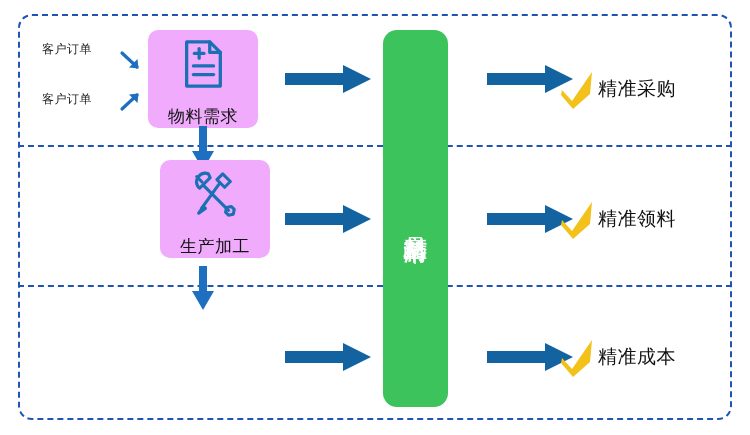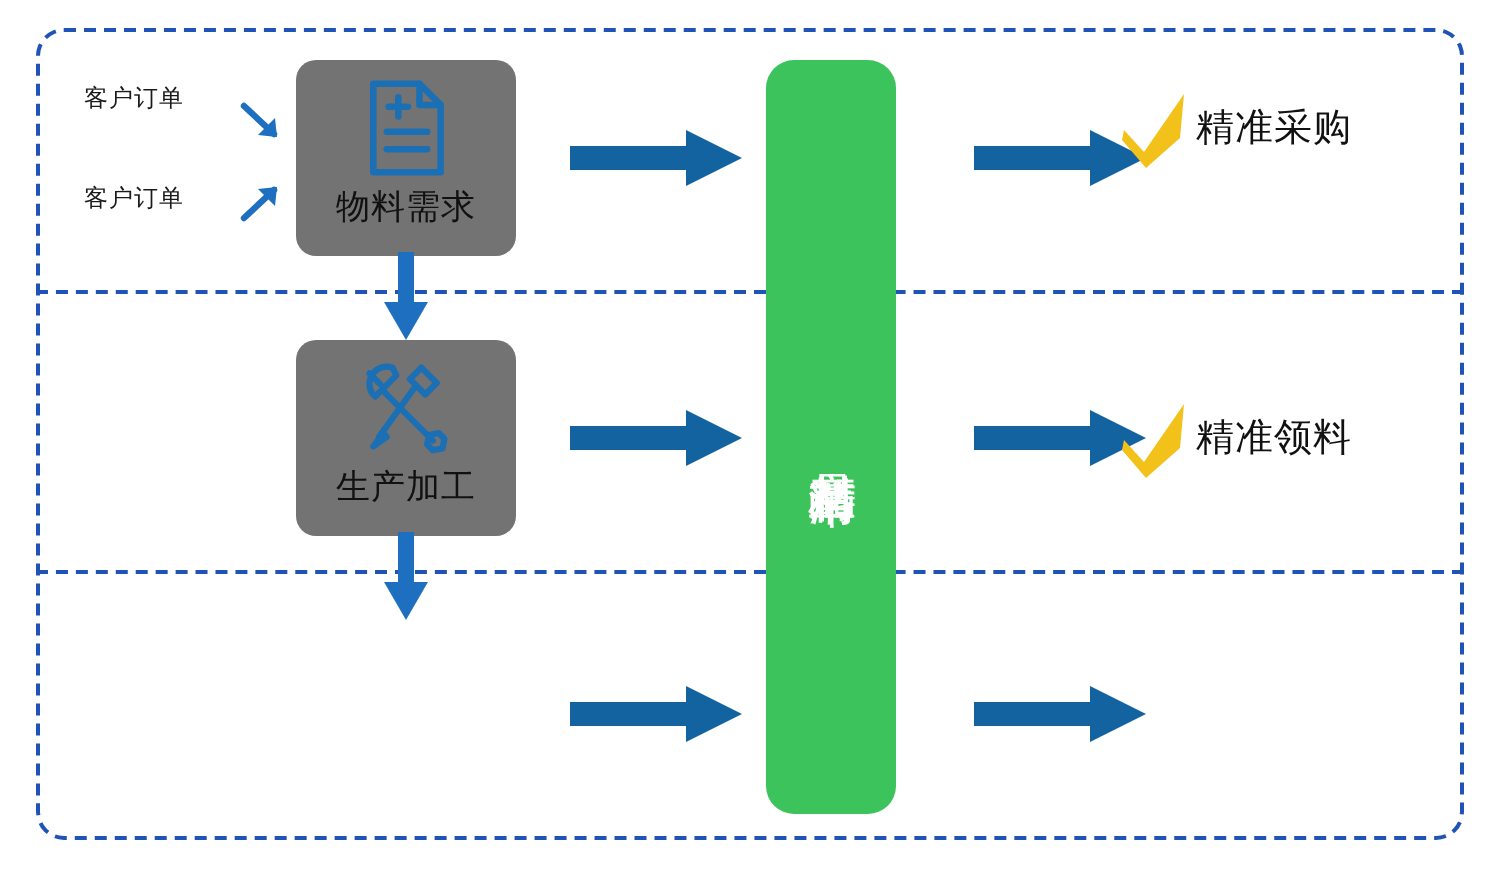--- a/index.html
+++ b/index.html
@@ -59,31 +59,31 @@
   }
   .mini-arrow.a1 { left: 118px; top: 48px; }
   .mini-arrow.a2 { left: 118px; top: 88px; }
 
   
   .proc-box {
     position: absolute;
     left: 148px;
     width: 110px;
     height: 98px;
-    background: #737373;
+    background: #f0abfc;
     border-radius: 10px;
     box-sizing: border-box;
     display: flex;
     flex-direction: column;
     align-items: center;
-    justify-content: flex-start;
+    justify-content: space-between;
     padding-top: 8px;
   }
   .proc-box.p1 { top: 30px; }
-  .proc-box.p2 { top: 170px; }
+  .proc-box.p2 { top: 160px; margin-left: 12px; }
   .proc-box.p3 { top: 308px; }
 
   .proc-icon {
     width: 50px;
     height: 52px;
     display: block;
   }
   .proc-label {
     margin-top: 2px;
     font-size: 17px;
@@ -142,21 +142,21 @@
     text-orientation: upright;
   }
 
   
   .outcome {
     position: absolute;
     display: flex;
     align-items: center;
     gap: 4px;
   }
-  .outcome.o1 { left: 560px; top: 43px; }
+  .outcome.o1 { left: 560px; top: 68px; }
   .outcome.o2 { left: 560px; top: 198px; }
   .outcome.o3 { left: 560px; top: 336px; }
 
   .check-icon { width: 34px; height: 42px; display: block; }
   .outcome-label {
     font-size: 19px;
     color: #111111;
     letter-spacing: 0.5px;
     white-space: nowrap;
     font-family: "Liberation Sans", "DejaVu Sans", sans-serif;
@@ -282,14 +282,20 @@
     <span class="outcome-label">精准采购</span>
   </div>
 
   <div class="outcome o2">
     <svg class="check-icon" viewBox="0 0 34 42">
       <path d="M2 22 L12 33 L32 4 L30 26 L13 41 L1 27 Z" fill="#f2c21b"></path>
     </svg>
     <span class="outcome-label">精准领料</span>
   </div>
 
+  <div class="outcome o3">
+    <svg class="check-icon" viewBox="0 0 34 42">
+      <path d="M2 22 L12 33 L32 4 L30 26 L13 41 L1 27 Z" fill="#f2c21b"></path>
+    </svg>
+    <span class="outcome-label">精准成本</span>
+  </div>
 
 </div>
 
 </body></html>

